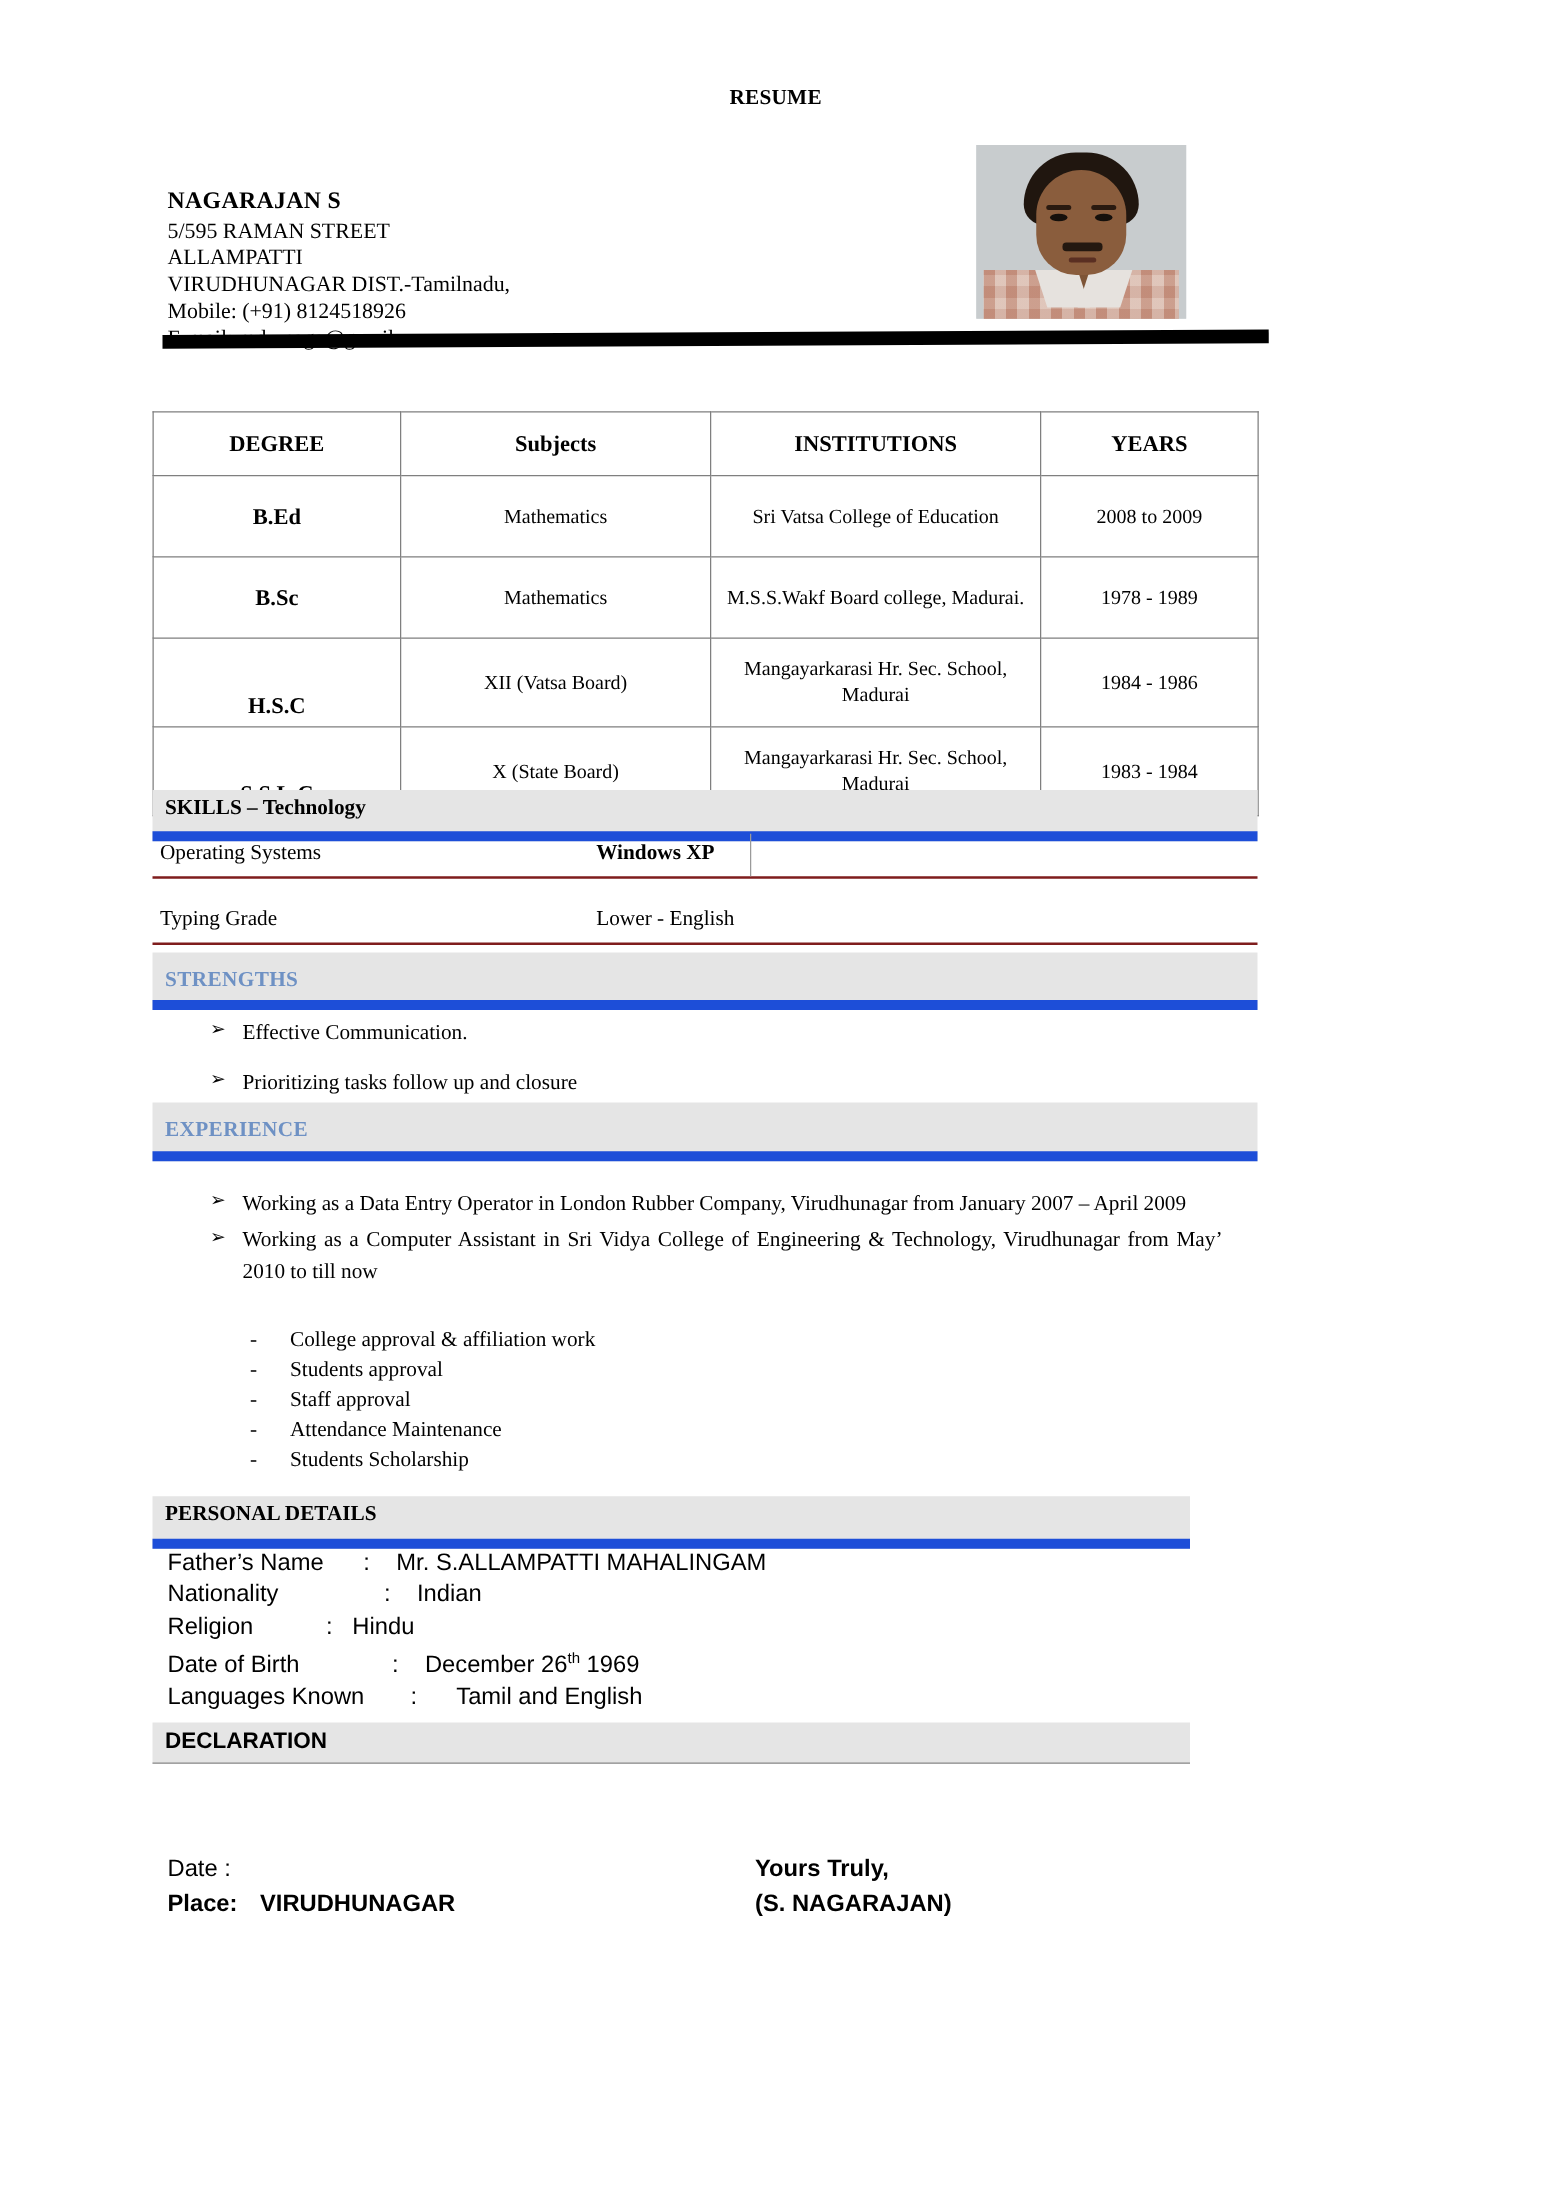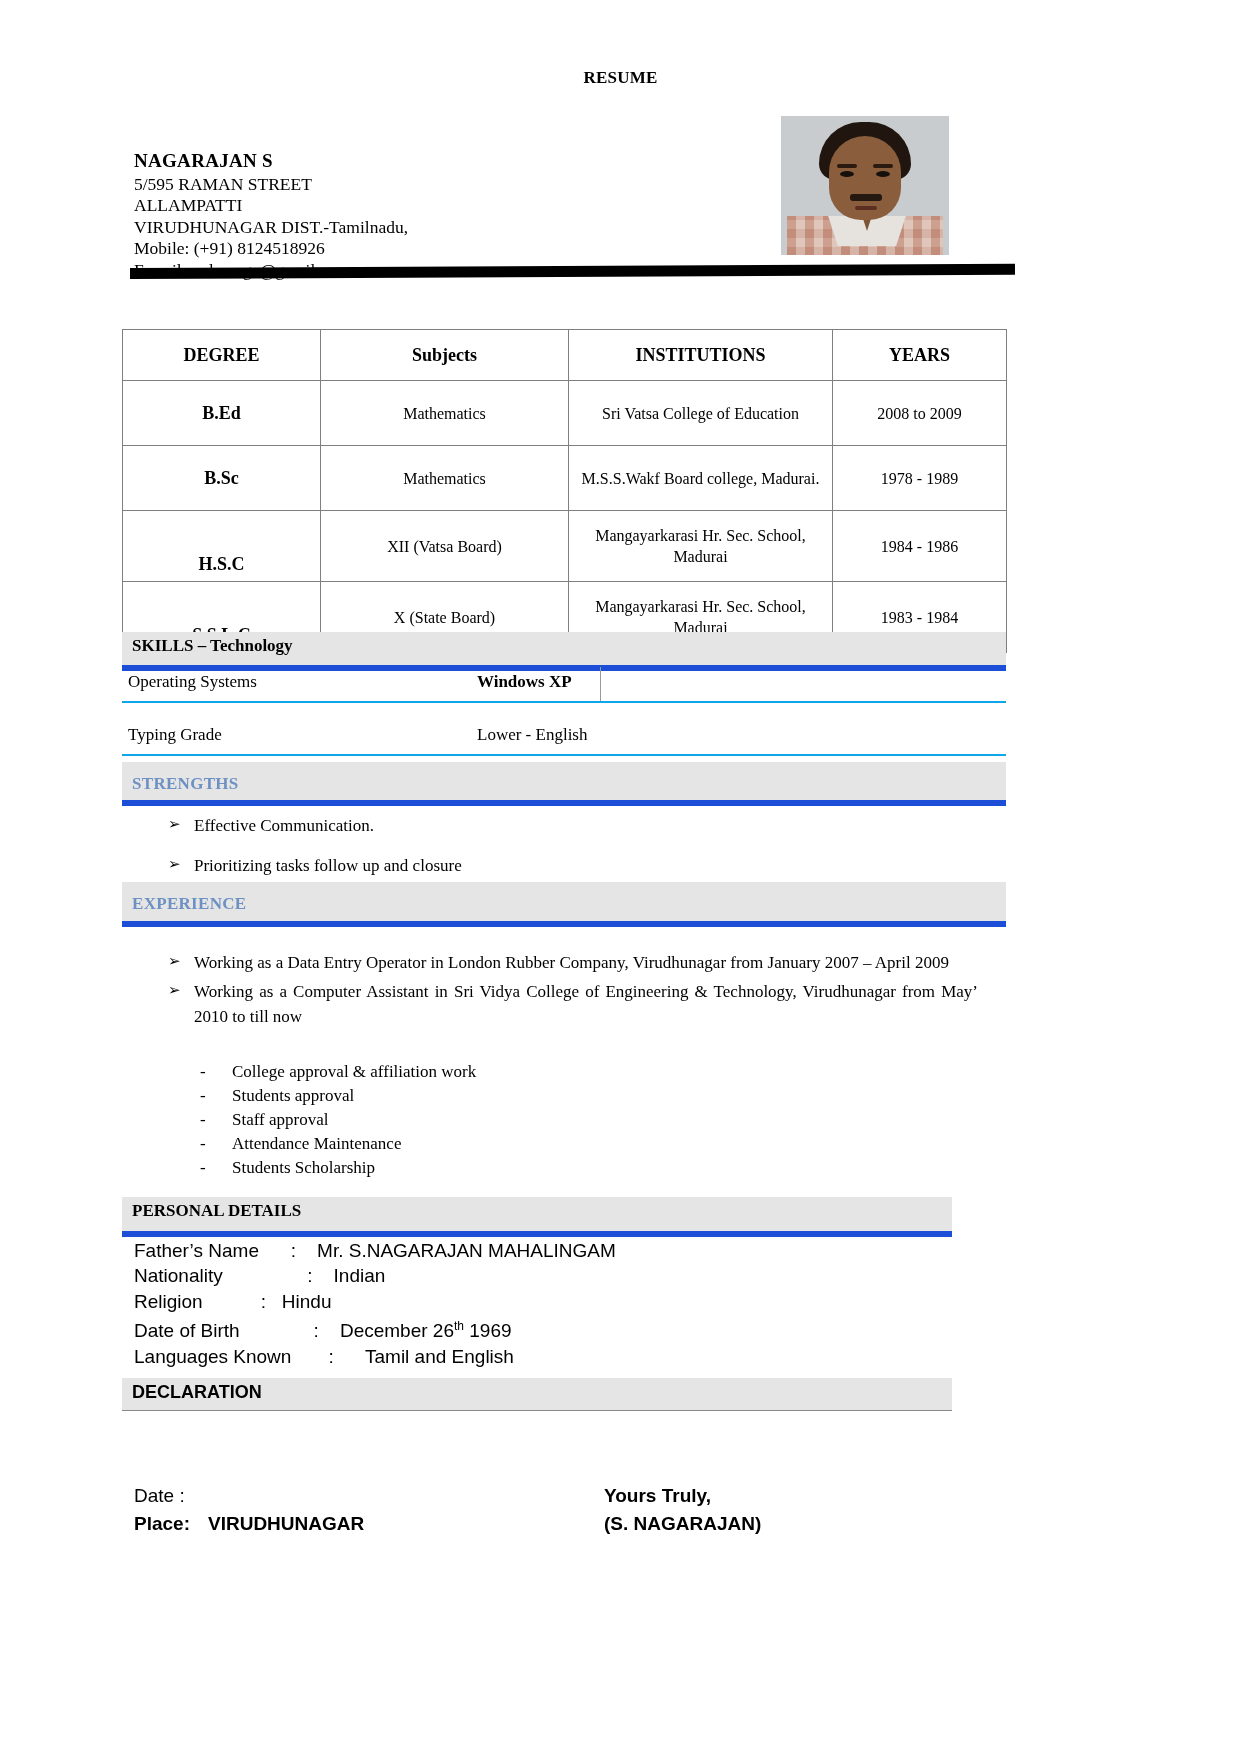--- a/index.html
+++ b/index.html
@@ -130,21 +130,21 @@
   .col-degree { width: 198px; }
   .col-subj   { width: 248px; }
   .col-inst   { width: 264px; }
   .col-years  { width: 174px; }
   .row-tall td { height: 64px; }
 
   
   .bar {
     position: absolute;
     background: #e5e5e5;
-    border-bottom: 6px solid #1d4ed8;
+    border-bottom: 8px solid #1d4ed8;
   }
   .bar .bar-label {
     position: absolute;
     left: 10px;
     font-family: "Liberation Serif", serif;
   }
   .bar.dark-label .bar-label {
     font-weight: bold;
     font-size: 17px;
     color: #000;
@@ -155,21 +155,21 @@
     color: #6e91c4;
     letter-spacing: 0.3px;
   }
 
   
   #skills-bar { left: 122px; top: 632px; width: 884px; height: 33px; }
   #skills-bar .bar-label { top: 4px; }
 
   .skill-row {
     position: absolute;
-    border-bottom: 2px solid #0ea5e9;
+    border-bottom: 2px solid #7f1d1d;
   }
   .skill-row .k, .skill-row .v {
     position: absolute;
     font-family: "Liberation Serif", serif;
     font-size: 17px;
   }
   #skill-os { left: 122px; top: 667px; width: 884px; height: 34px; }
   #skill-os .k { left: 6px; top: 5px; }
   #skill-os .v { left: 355px; top: 5px; font-weight: bold; }
   #skill-os .divider { position:absolute; left: 478px; top: 0; width: 0; height: 34px; border-left: 1px solid #9a9a9a; }
@@ -420,21 +420,21 @@
       <span class="marker">-</span>
       <span> Students Scholarship</span>
     </div>
   </div>
 
   <div class="bar dark-label" id="personal-bar">
     <span class="bar-label">PERSONAL DETAILS</span>
   </div>
 
   <div class="pd-block">
-    <div class="pd-row"><span>Father’s Name</span><span>      </span><span>:</span><span>    </span><span>Mr. S.NAGARAJAN MAHALINGAM</span></div>
+    <div class="pd-row"><span>Father’s Name</span><span>      </span><span>:</span><span>    </span><span>Mr. S.ALLAMPATTI MAHALINGAM</span></div>
     <div class="pd-row"><span>Nationality</span><span>                </span><span>:</span><span>    </span><span>Indian</span></div>
     <div class="pd-row"><span>Religion</span><span>           </span><span>:</span><span>   </span><span>Hindu</span></div>
     <div class="pd-row"><span>Date of Birth</span><span>              </span><span>:</span><span>    </span><span>December 26</span><sup>th</sup><span> 1969</span></div>
     <div class="pd-row"><span>Languages Known</span><span>       </span><span>:</span><span>      </span><span>Tamil and English</span></div>
   </div>
 
   <div class="bar" id="declaration-bar">
     <span class="bar-label" style="font-weight:bold;font-family:'Liberation Sans',sans-serif;">DECLARATION</span>
   </div>
 

